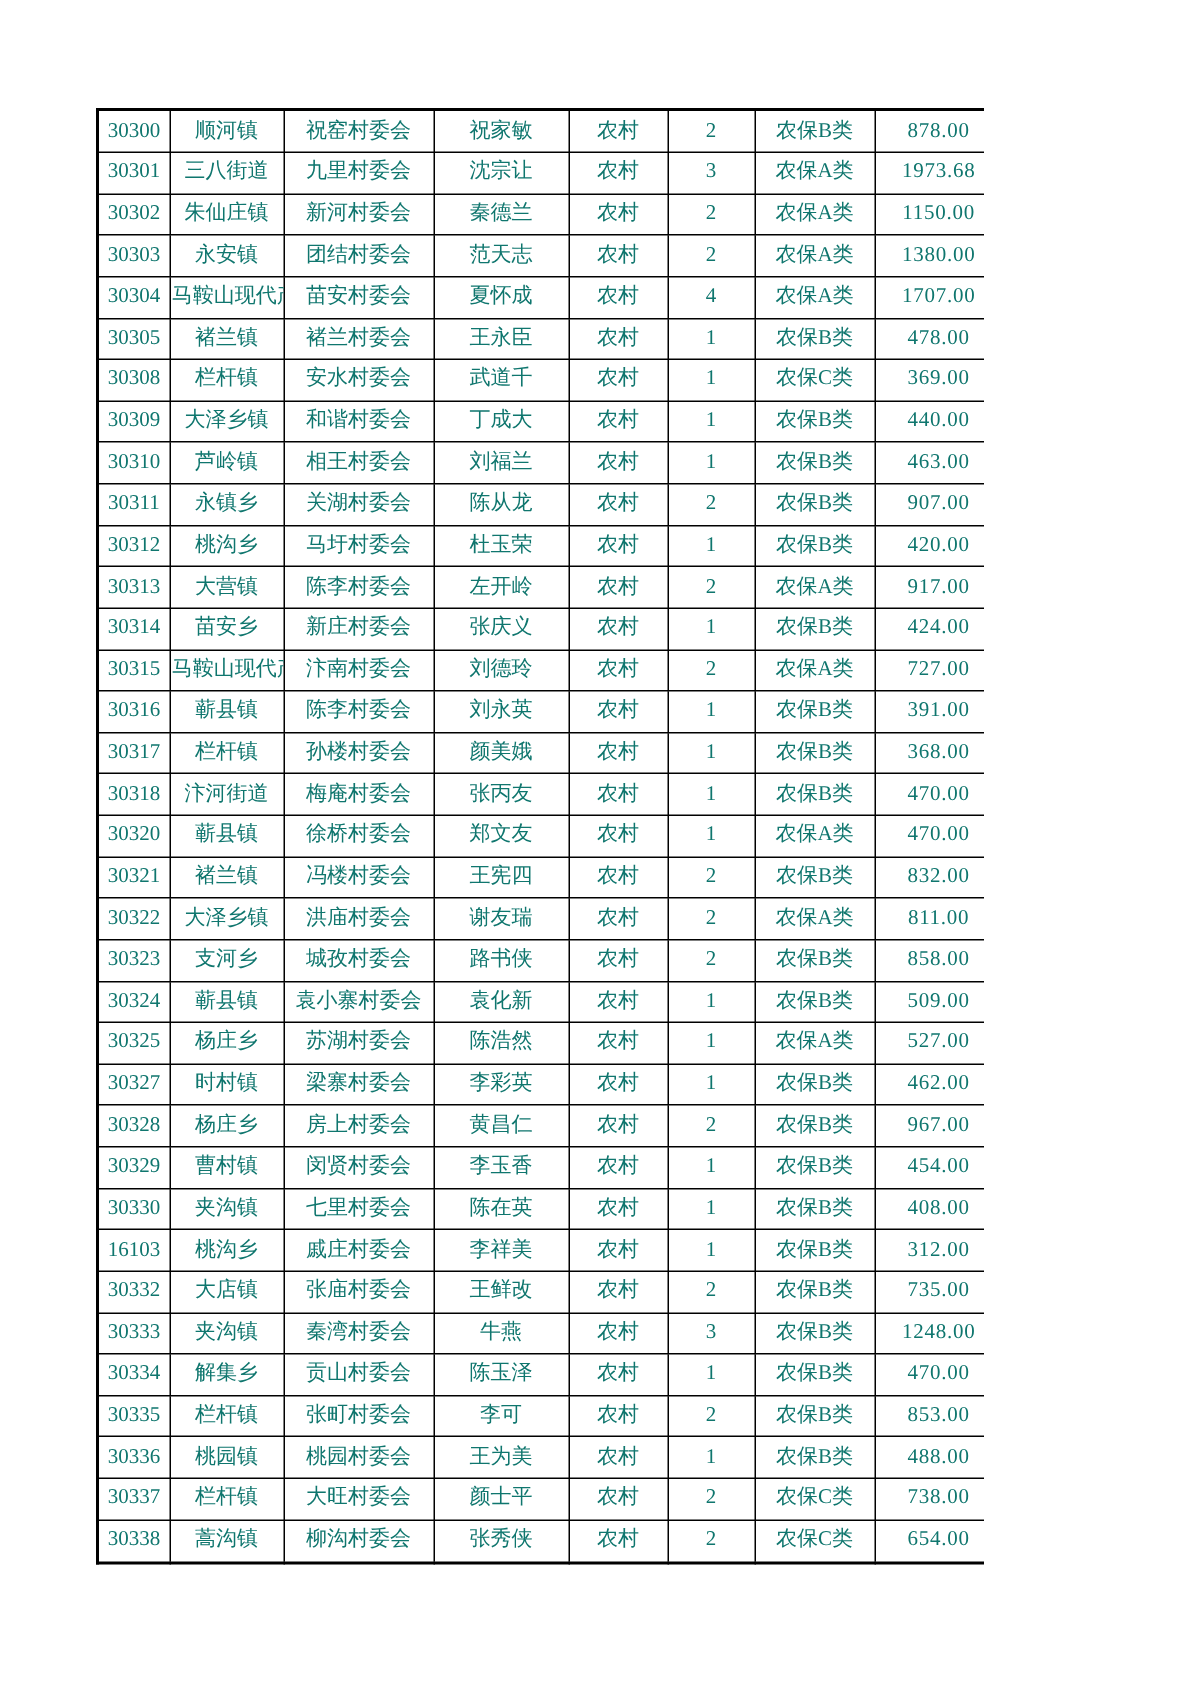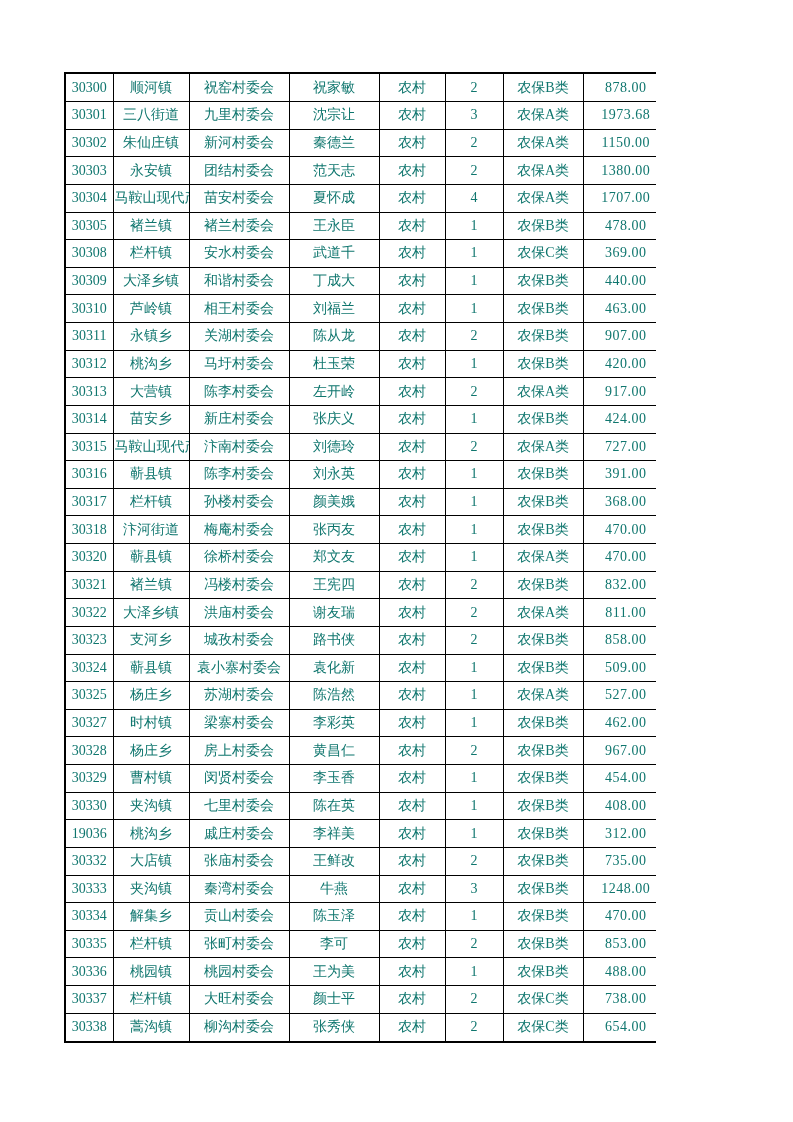--- a/index.html
+++ b/index.html
@@ -319,21 +319,21 @@
           <td class="col-id">30330</td>
           <td class="col-town">夹沟镇</td>
           <td class="col-village">七里村委会</td>
           <td class="col-name">陈在英</td>
           <td class="col-residence_type">农村</td>
           <td class="col-count">1</td>
           <td class="col-insurance_class">农保B类</td>
           <td class="col-amount">408.00</td>
         </tr>
         <tr>
-          <td class="col-id">19036</td>
+          <td class="col-id">16103</td>
           <td class="col-town">桃沟乡</td>
           <td class="col-village">戚庄村委会</td>
           <td class="col-name">李祥美</td>
           <td class="col-residence_type">农村</td>
           <td class="col-count">1</td>
           <td class="col-insurance_class">农保B类</td>
           <td class="col-amount">312.00</td>
         </tr>
         <tr>
           <td class="col-id">30332</td>

